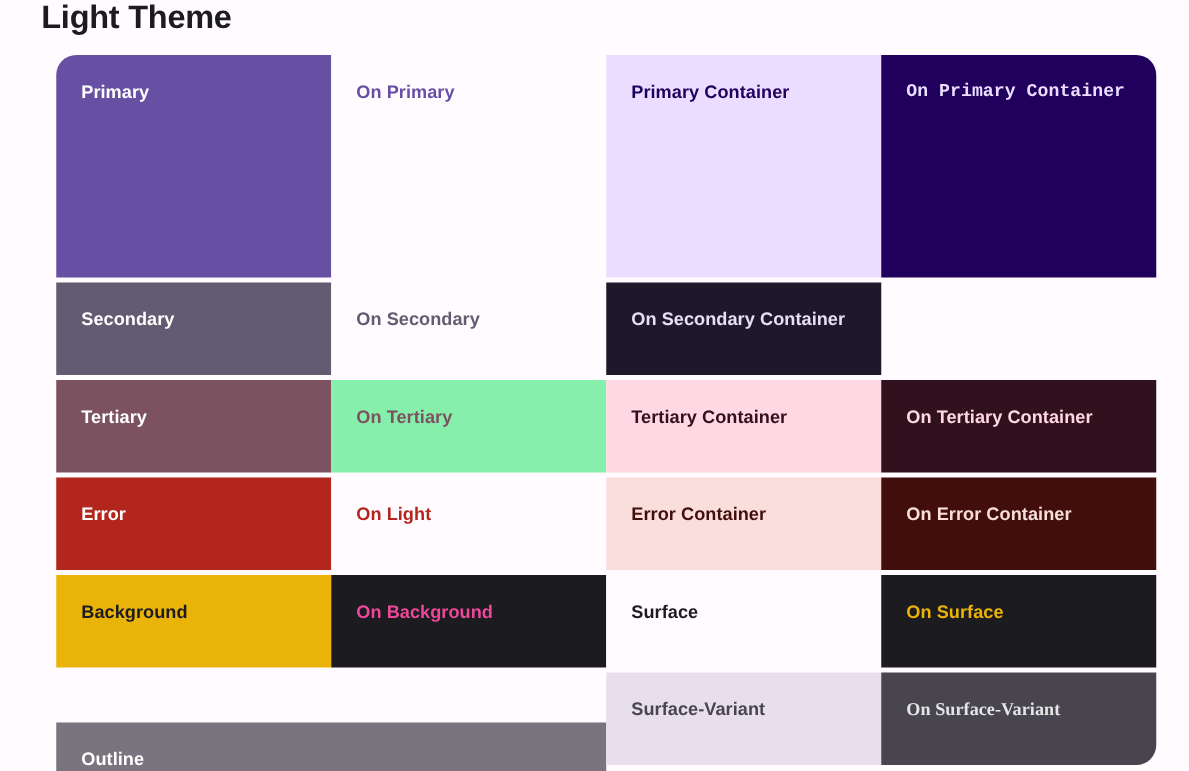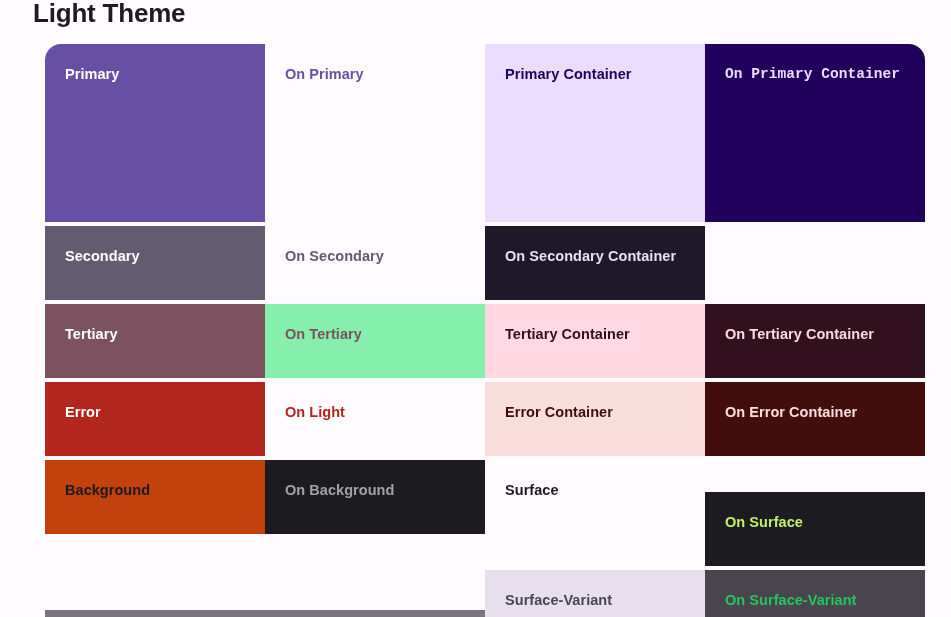--- a/index.html
+++ b/index.html
@@ -129,40 +129,40 @@
       </div>
       <div class="cell c3" style="background-color: rgb(249, 222, 220); color: rgb(65, 14, 11);">
         <span>Error Container</span>
       </div>
       <div class="cell c4" style="background-color: rgb(65, 14, 11); color: rgb(249, 222, 220);">
         <span>On Error Container</span>
       </div>
     </div>
 
     <div class="row row-std">
-      <div class="cell c1" style="background-color: #c2410c; color: rgb(28, 27, 31);">
+      <div class="cell c1" style="background-color: #eab308; color: rgb(28, 27, 31);">
         <span>Background</span>
       </div>
-      <div class="cell c2" style="background-color: rgb(28, 27, 31); color: #a3a3a3;">
+      <div class="cell c2" style="background-color: rgb(28, 27, 31); color: #ec4899;">
         <span>On Background</span>
       </div>
       <div class="cell c3" style="background-color: rgb(255, 251, 254); color: rgb(28, 27, 31);">
         <span>Surface</span>
       </div>
-      <div class="cell c4" style="background-color: rgb(28, 27, 31); color: #bef264; margin-top: 32px;">
+      <div class="cell c4" style="background-color: rgb(28, 27, 31); color: #eab308;">
         <span>On Surface</span>
       </div>
     </div>
 
     <div class="row row-last">
       <div class="cell c12 bl" style="background-color: rgb(121, 116, 126); color: rgb(255, 255, 255);">
         <span>Outline</span>
       </div>
       <div class="cell c3" style="background-color: rgb(231, 224, 236); color: rgb(73, 69, 79);">
         <span>Surface-Variant</span>
       </div>
-      <div class="cell c4 br" style="background-color: rgb(73, 69, 79); color: #22c55e;">
+      <div class="cell c4 br" style="background-color: rgb(73, 69, 79); color: #e5e5e5; font-family: Liberation Serif, serif;">
         <span>On Surface-Variant</span>
       </div>
     </div>
 
   </div>
 </div>
 
 </body></html>

